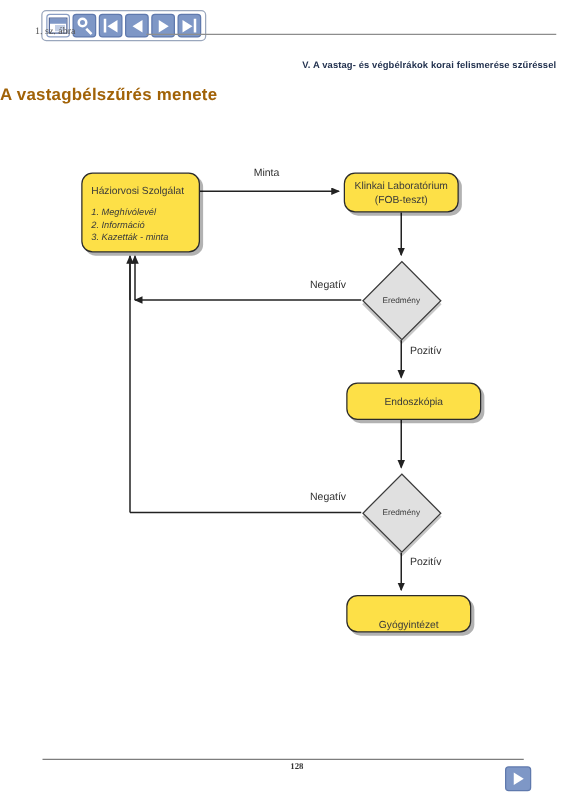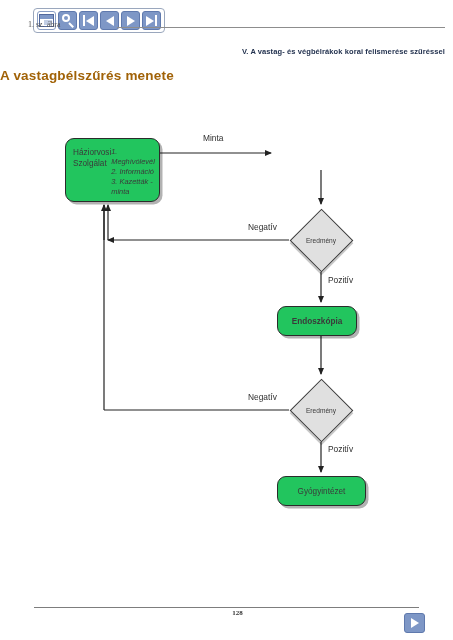--- a/index.html
+++ b/index.html
@@ -141,26 +141,26 @@
     position: absolute;
     left: 0; top: 0;
     width: 453px; height: 640px;
     pointer-events: none;
   }
   #diagram * { pointer-events: auto; }
 
   .node {
     position: absolute;
     box-sizing: border-box;
-    background: #22c55e;
+    background: #fde047;
     border: 1.6px solid #2b2b2b;
     border-radius: 9px;
     box-shadow: 2.5px 2.5px 0 rgba(0,0,0,0.30);
     display: flex;
-    flex-direction: row;
+    flex-direction: column;
     justify-content: center;
     color: #3a3a3a;
   }
   .node .ttl {
     font-size: 8.2px;
     text-align: center;
     line-height: 11px;
   }
 
   #node-hazi {
@@ -176,28 +176,28 @@
     font-size: 7.4px; line-height: 10px; color: #3a3a3a; font-style: italic;
   }
 
   #node-lab {
     left: 275px; top: 138px;
     width: 92px; height: 32px;
     align-items: center;
   }
   #node-endo {
     left: 277px; top: 306px;
-    width: 80px; height: 30px;
-    align-items: center;
-    font-weight: bold;
+    width: 108px; height: 30px;
+    align-items: center;
   }
   #node-gyogy {
     left: 277px; top: 476px;
-    width: 89px; height: 30px;
-    align-items: center;
+    width: 100px; height: 30px;
+    align-items: center;
+    justify-content: flex-end;
   }
 
   
   .diamond {
     position: absolute;
     width: 64px; height: 64px;
   }
   .diamond .dshape {
     position: absolute;
     left: 0; top: 0;
@@ -345,20 +345,24 @@
 
   <div class="node" id="node-hazi">
     <div class="ttl">Háziorvosi Szolgálat</div>
     <ul>
       <li>1. Meghívólevél</li>
       <li>2. Információ</li>
       <li>3. Kazetták - minta</li>
     </ul>
   </div>
 
+  <div class="node" id="node-lab">
+    <div class="ttl">Klinkai Laboratórium</div>
+    <div class="ttl">(FOB-teszt)</div>
+  </div>
 
   <div class="node" id="node-endo">
     <div class="ttl">Endoszkópia</div>
   </div>
 
   <div class="node" id="node-gyogy">
     <div class="ttl">Gyógyintézet</div>
   </div>
 
   <div class="diamond" id="dia1">

